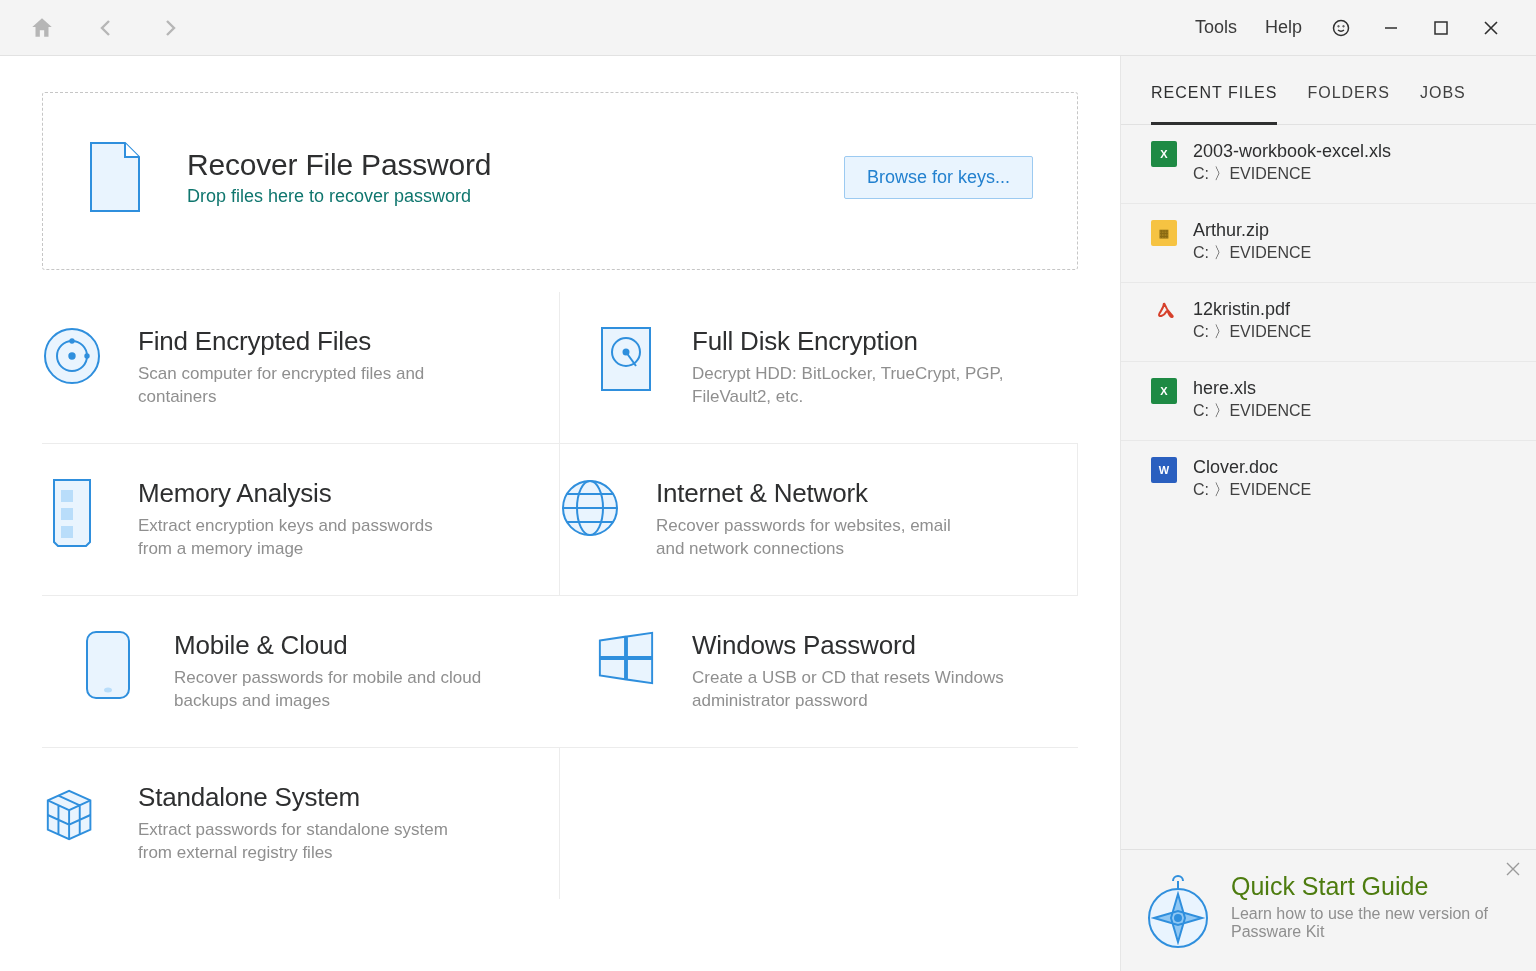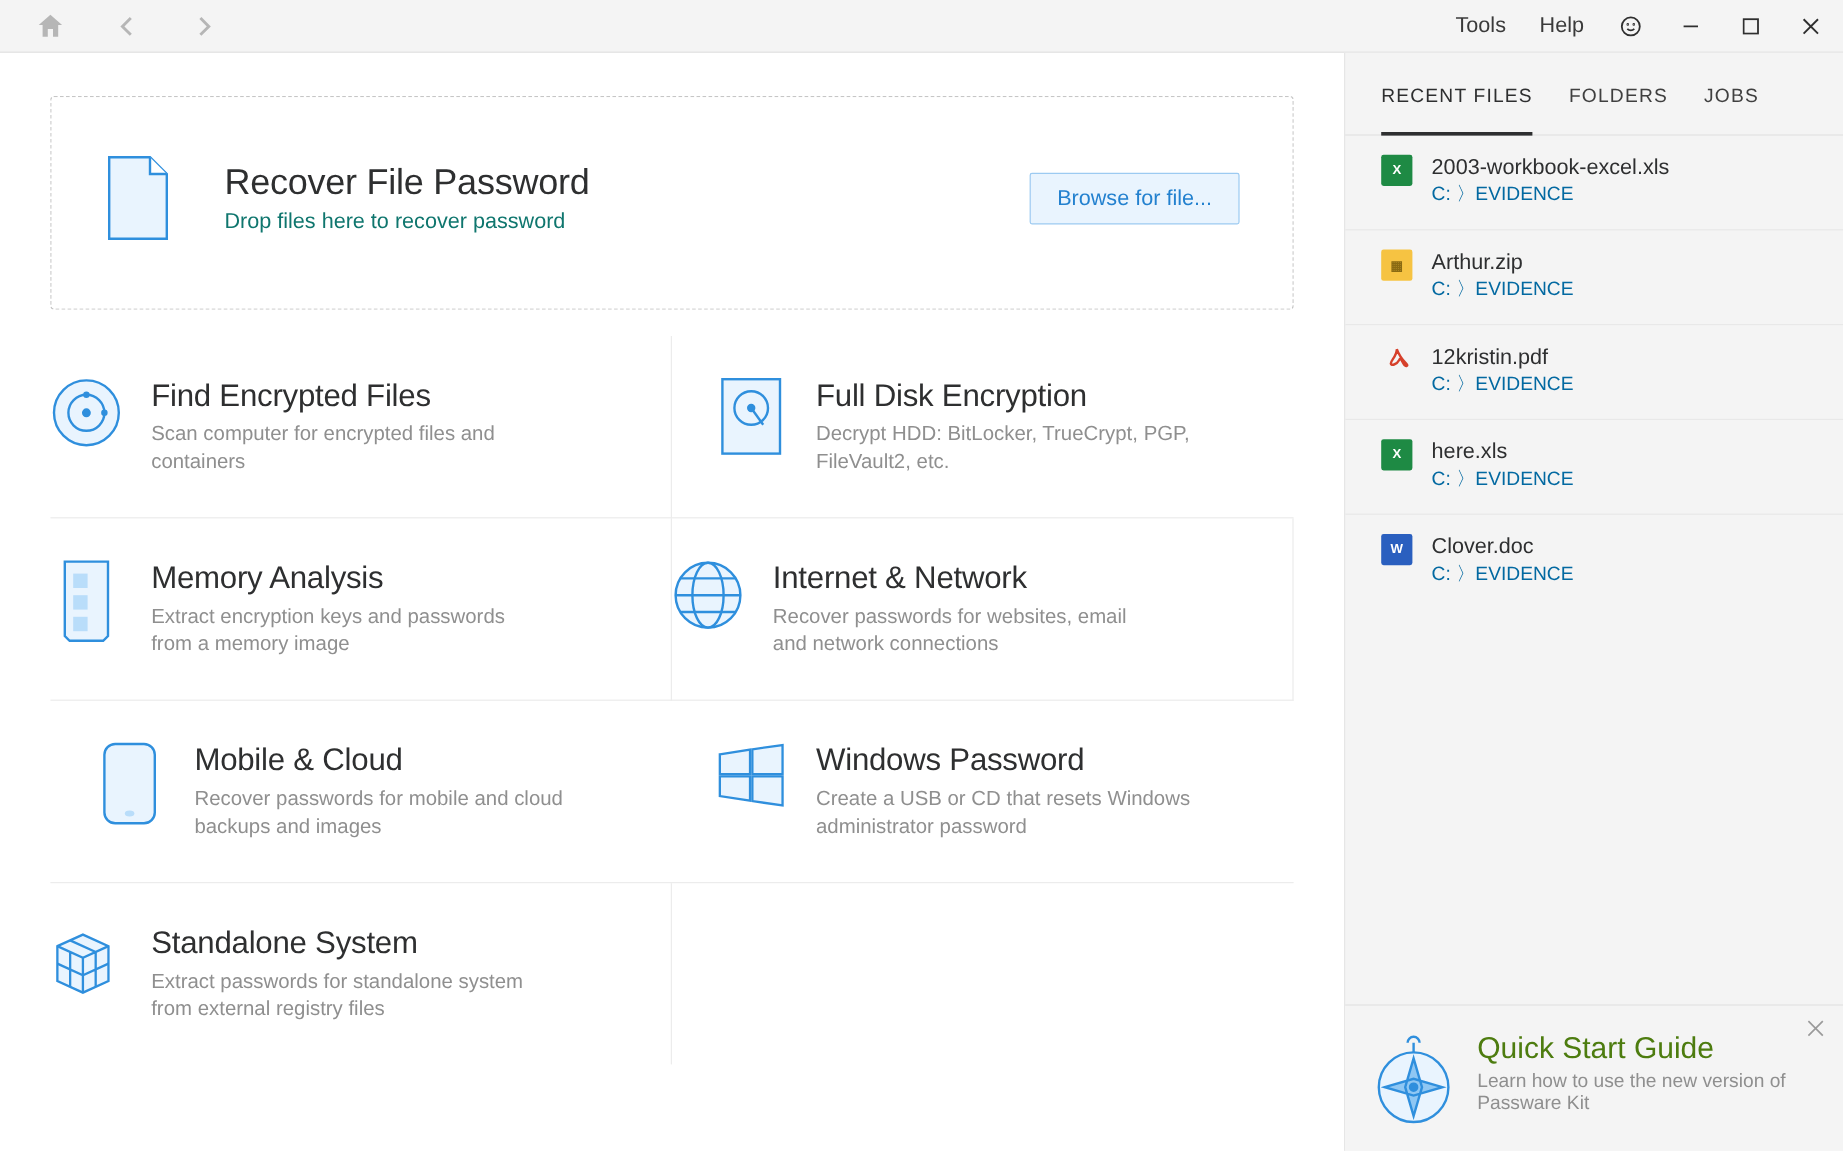--- a/index.html
+++ b/index.html
@@ -1,56 +1,56 @@
 <!DOCTYPE html>
 <html><head>
 <meta charset="utf-8">
 <style>
   * { box-sizing: border-box; margin: 0; padding: 0; }
   html, body { width: 1536px; height: 971px; font-family: "Segoe UI", -apple-system, Helvetica, Arial, sans-serif; background:#fff; color:#2f3438; overflow:hidden;}
   
-  .topbar { height:44px; background:#f4f4f4; border-bottom:1px solid #e2e2e2; display:flex; align-items:center; justify-content:space-between; padding:0 16px 0 28px;}
+  .topbar { height:56px; background:#f4f4f4; border-bottom:1px solid #e2e2e2; display:flex; align-items:center; justify-content:space-between; padding:0 34px 0 28px;}
   .topbar-left { display:flex; gap:36px; align-items:center;}
   .nav-btn { width:28px; height:28px; display:flex; align-items:center; justify-content:center; color:#b6b6b6; cursor:pointer;}
   .topbar-right { display:flex; align-items:center; gap:28px;}
   .menu-item { font-size:18px; color:#3a3a3a; cursor:pointer;}
   .win-btn { width:22px; height:22px; display:flex; align-items:center; justify-content:center; color:#2f2f2f; cursor:pointer;}
   
   .body-row { display:flex; height:calc(100% - 56px);}
   .main { flex:1; padding:36px 42px 0 42px; overflow:auto;}
   .sidebar { width:416px; background:#f4f4f4; border-left:1px solid #e6e6e6; display:flex; flex-direction:column;}
   
   .dropzone { border:1.5px dashed #c6c6c6; border-radius:3px; padding:48px 44px 56px 44px; display:flex; align-items:center; gap:44px;}
   .dz-icon {width:56px;height:72px;flex:none;}
   .dz-text {flex:1;}
   .dz-title {font-size:30px; font-weight:400; color:#2e2f30; letter-spacing:-0.2px;}
   .dz-sub {font-size:18px; color:#0f766e; margin-top:4px;}
   .browse-btn {background:#e9f4fe; border:1px solid #9ccaf1; color:#2381cf; font-size:18px; padding:10px 22px; border-radius:2px; cursor:pointer;}
   
   .cards {display:grid; grid-template-columns:1fr 1fr; column-gap:0; margin-top:22px;}
-  .card {display:flex; gap:24px; padding:34px 10px 34px 0; border-bottom:1px solid #ececec; cursor:pointer;}
+  .card {display:flex; gap:36px; padding:34px 10px 34px 0; border-bottom:1px solid #ececec; cursor:pointer;}
   .col-left {border-right:1px solid #ececec; padding-right:36px;}
   .col-right {padding-left:36px;}
   .card-icon {width:60px; height:64px; flex:none; display:flex; align-items:flex-start; justify-content:center;}
   .card-title {font-size:26px; font-weight:400; color:#2e2f30; letter-spacing:-0.2px; line-height:1.2;}
   .card-sub {font-size:17px; color:#8f8f8f; margin-top:6px; max-width:320px; line-height:1.35;}
   
   .side-tabs {display:flex; gap:30px; padding:28px 30px 12px 30px; border-bottom:1px solid #e1e1e1;}
   .side-tab {font-size:16px; letter-spacing:1px; color:#404040; padding-bottom:10px; cursor:pointer;}
   .side-tab.active {color:#2e2f30; border-bottom:3px solid #2e2f30; margin-bottom:-13px;}
   
   .file-list {flex:1; overflow:auto;}
   .file-item {display:flex; gap:16px; padding:16px 30px 18px 30px; border-bottom:1px solid #e8e8e8; cursor:pointer;}
   .file-icon {width:26px;height:26px;flex:none; display:flex;align-items:center;justify-content:center; font-size:11px; font-weight:bold; color:#fff; border-radius:2px;}
   .fi-xls {background:#1e8a44;}
   .fi-zip {background:#f6c342; color:#8a6a12;}
   .fi-pdf {background:transparent; color:#d6402b;}
   .fi-doc {background:#2a5fbf;}
   .file-name {font-size:18px; color:#2e2f30;}
-  .file-path {font-size:16px; color:#0369a1; margin-top:2px;}
+  .file-path {font-size:16px; color:#404040; margin-top:2px;}
   
   .guide {border-top:1px solid #e1e1e1; background:#f4f4f4; padding:22px 26px 30px 26px; display:flex; gap:22px; position:relative;}
   .guide-close {position:absolute; top:12px; right:16px; color:#9a9a9a; cursor:pointer; font-size:16px;}
   .guide-icon {width:62px;height:62px;flex:none;}
   .guide-title {font-size:25px; color:#4d7c0f;}
   .guide-sub {font-size:16px; color:#8f8f8f; margin-top:4px; max-width:260px;}
 </style>
 </head>
 <body>
 
@@ -109,21 +109,21 @@
       <div class="dz-icon">
         <svg width="56" height="72" viewBox="0 0 56 72">
             <path d="M4 2h34l14 14v54H4z" fill="#e9f4fe" stroke="#2f8fdd" stroke-width="2"></path>
             <path d="M38 2v14h14" fill="#fff" stroke="#2f8fdd" stroke-width="2"></path>
           </svg>
       </div>
       <div class="dz-text">
         <div class="dz-title">Recover File Password</div>
         <div class="dz-sub">Drop files here to recover password</div>
       </div>
-      <button class="browse-btn">Browse for file...</button>
+      <button class="browse-btn">Browse for keys...</button>
     </div>
 
     <div class="cards">
 
       <div class="card col-left">
         <div class="card-icon">
           <svg width="60" height="60" viewBox="0 0 60 60" fill="none" stroke="#2f8fdd" stroke-width="2">
               <circle cx="30" cy="30" r="27" fill="#e9f4fe"></circle>
               <circle cx="30" cy="30" r="15"></circle>
               <circle cx="30" cy="30" r="2.7" fill="#2f8fdd"></circle>

